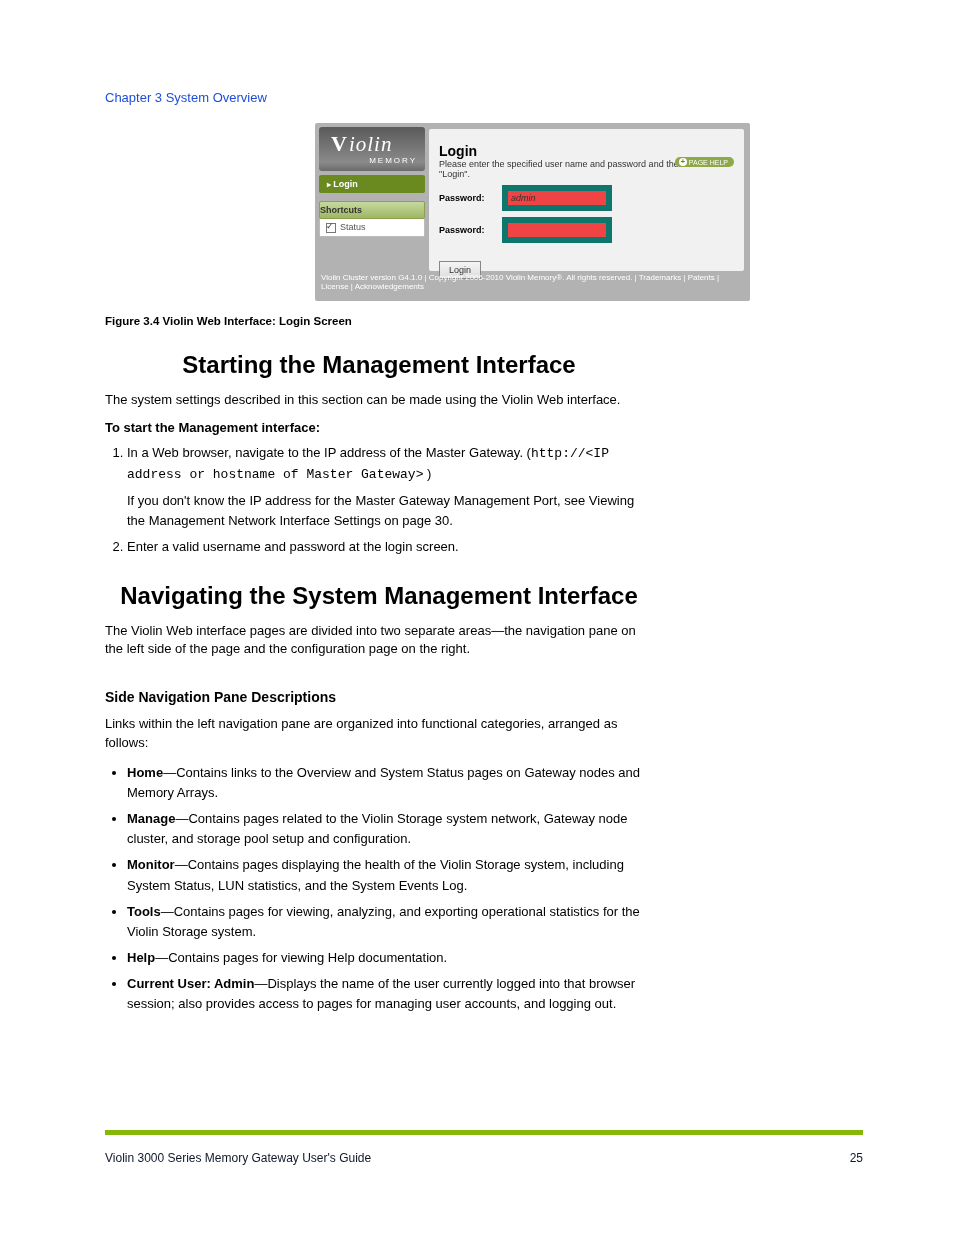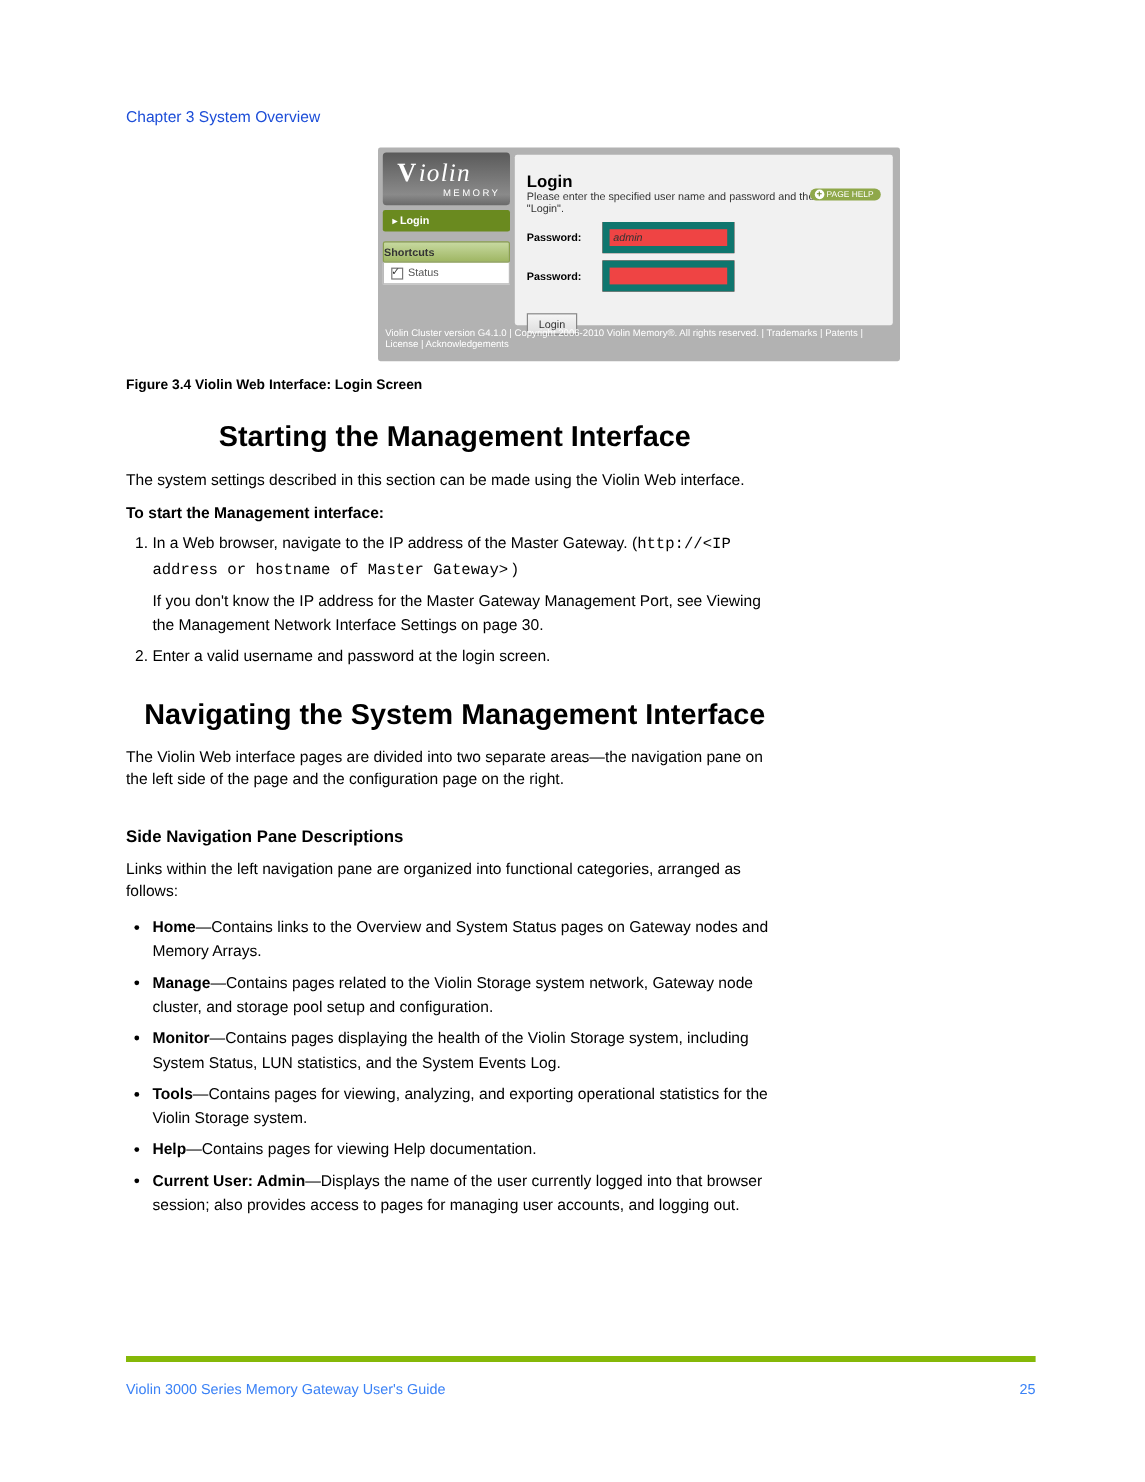--- a/index.html
+++ b/index.html
@@ -217,21 +217,21 @@
     bottom: 100px;
     height: 5px;
     background: #85b808;
   }
   .page-footer {
     position: absolute;
     left: 105px;
     width: 758px;
     bottom: 70px;
     font-size: 12px;
-    color: #3b82f6;
+    color: #0f172a;
     display: flex;
     justify-content: space-between;
   }
   .content-block{
     width: 548px;
   }
   .after-figure{ margin-top: 24px;}
 </style>
 </head>
 <body>

